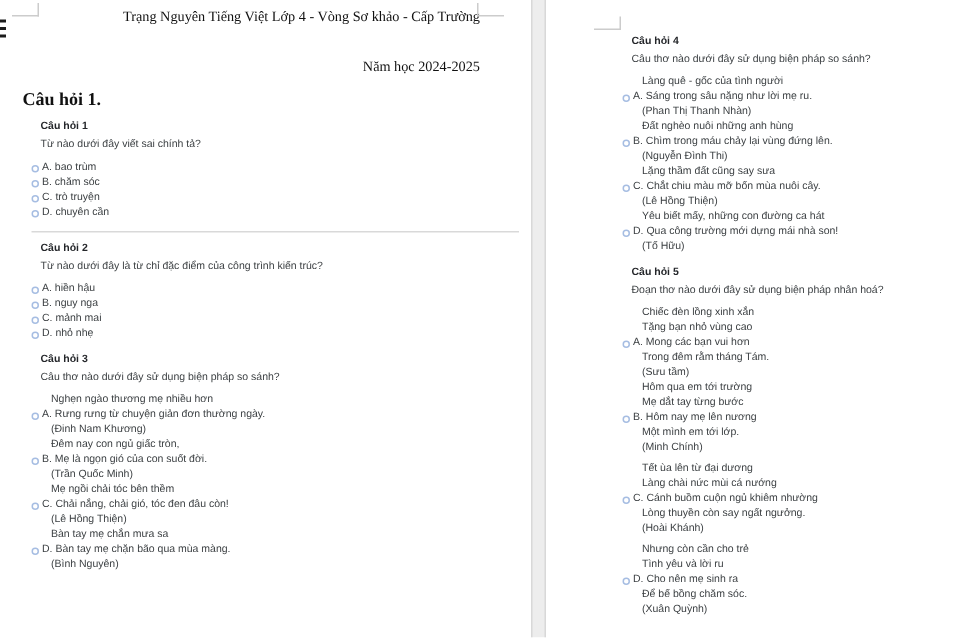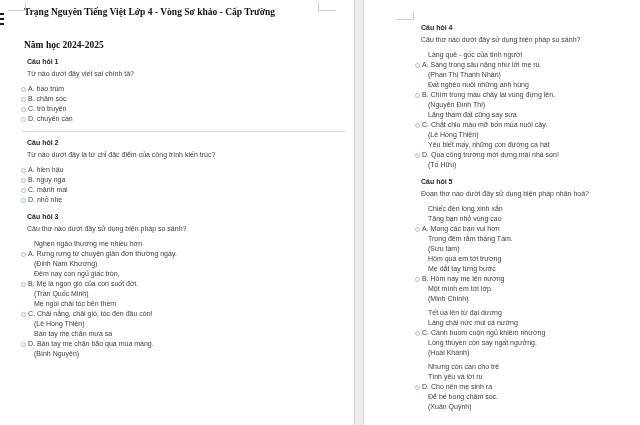--- a/index.html
+++ b/index.html
@@ -27,22 +27,22 @@
   
   .edge-menu{position:absolute;left:0;top:13px;width:5px;}
   .edge-menu i{display:block;width:4px;height:2px;background:#1c1c1c;margin-bottom:3px;}
   
   .mark{position:absolute;}
   .mark.tl-left{left:8px;top:2px;width:18px;height:9px;border-right:1px solid var(--mark_color);border-bottom:1px solid var(--mark_color);}
   .mark.tr-left{left:318px;top:2px;width:18px;height:9px;border-left:1px solid var(--mark_color);border-bottom:1px solid var(--mark_color);}
   .mark.tl-right{left:396px;top:11px;width:18px;height:9px;border-right:1px solid var(--mark_color);border-bottom:1px solid var(--mark_color);}
 
   .doc-title{
-    margin-top:6px;padding:0 24px;text-align:left;
-    font-family:"Liberation Serif","DejaVu Serif",serif;font-weight:bold;
+    margin-top:6px;padding:0 34px;text-align:right;
+    font-family:"Liberation Serif","DejaVu Serif",serif;font-weight:normal;
     font-size:9.5px;line-height:12px;color:#111111;
   }
   .doc-title.second{margin-top:21px;}
   .section-heading{
     margin:8px 0 0 15px;
     font-family:"Liberation Serif","DejaVu Serif",serif;font-weight:bold;
     font-size:12px;line-height:15px;color:#111111;
   }
   .content{font-size:7px;line-height:10px;}
   .page.left .content{margin-top:6px;padding:0 12px 0 27px;}
@@ -61,20 +61,21 @@
   .ctx-line{margin-left:7px;font-size:7px;line-height:10px;}
   .gap{margin-top:4px;}
   .sep{border-top:1px solid var(--separator);margin:4px -4px 6px -6px;height:0;}
 </style>
 </head>
 <body>
 
 <div class="page left">
   <div class="doc-title">Trạng Nguyên Tiếng Việt Lớp 4 - Vòng Sơ khảo - Cấp Trường</div>
   <div class="doc-title second">Năm học 2024-2025</div>
+  <div class="section-heading">Câu hỏi 1.</div>
   <div class="content">
       <div class="question">
         <div class="q-label">Câu hỏi 1</div>
         <div class="q-text">Từ nào dưới đây viết sai chính tả?</div>
         <div class="q-items">
           <div class="opt-row">
             <span class="radio"></span>
             <span class="opt-text">A. bao trùm</span>
           </div>
           <div class="opt-row">

